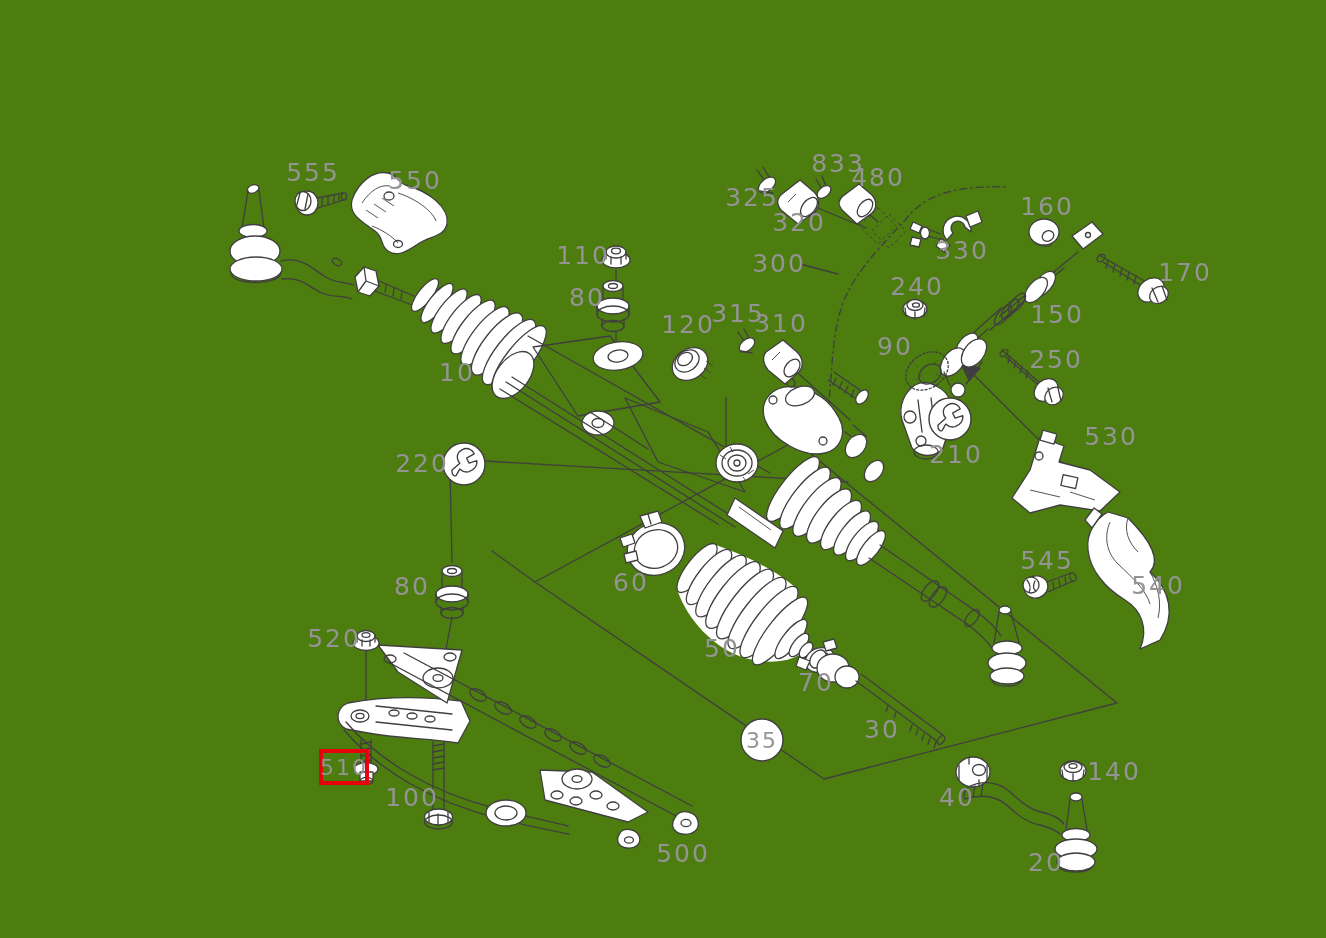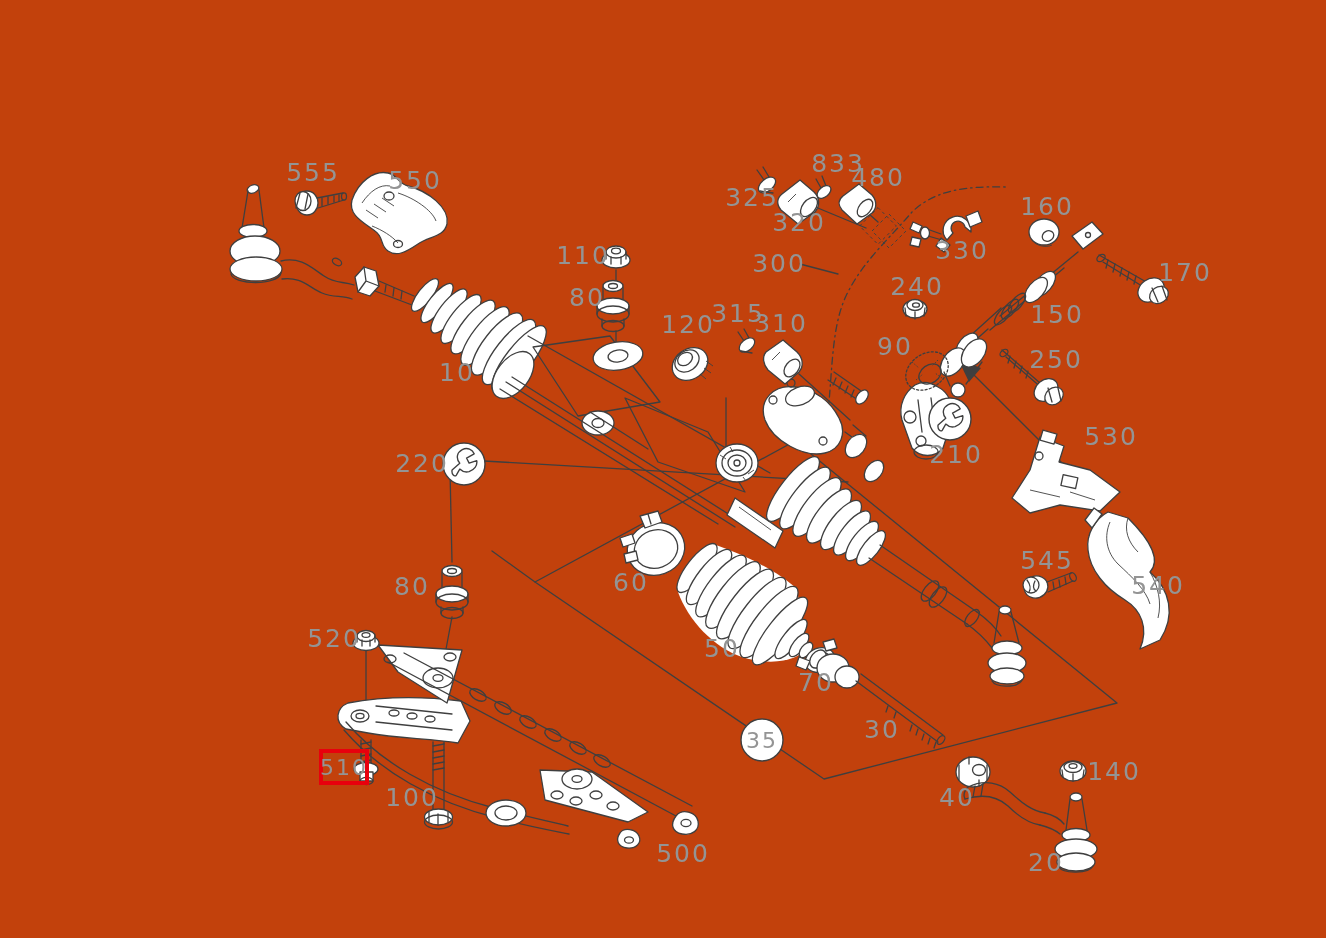--- a/index.html
+++ b/index.html
@@ -1,16 +1,16 @@
 <!DOCTYPE html>
 <html><head>
 <meta charset="utf-8">
 <style>
   html,body{margin:0;padding:0;background:#ffffff;}
-  .stage{position:relative;width:1326px;height:938px;background:#c2410c;overflow:hidden;
+  .stage{position:relative;width:1326px;height:938px;background:#4d7c0f;overflow:hidden;
          font-family:"DejaVu Sans", sans-serif;}
   svg{position:absolute;left:0;top:0;}
   .ln{fill:none;stroke:#3f3f3f;stroke-width:1.3;stroke-linecap:round;stroke-linejoin:round;}
   .fw{fill:#ffffff;stroke:#3f3f3f;stroke-width:1.3;stroke-linejoin:round;}
   .thin{fill:none;stroke:#3f3f3f;stroke-width:0.9;}
   .callout-text{font-family:"DejaVu Sans", sans-serif;font-size:25px;letter-spacing:2px;
     fill:#949494;text-anchor:middle;dominant-baseline:middle;}
   .callout-text.small{font-size:22px;}
 </style>
 </head>

